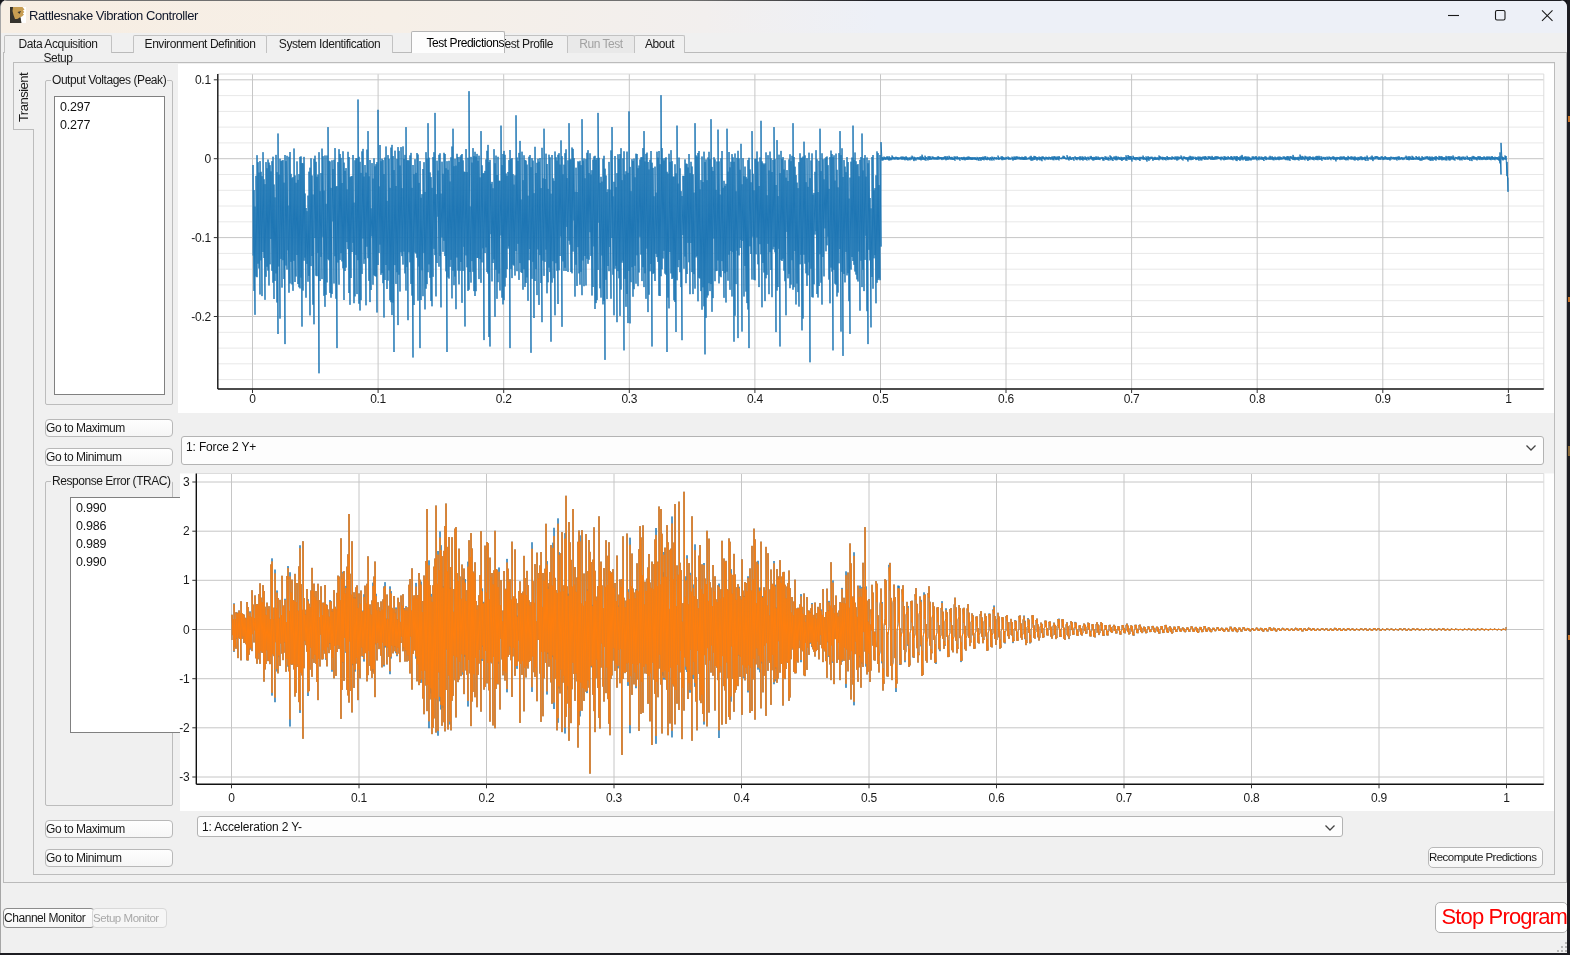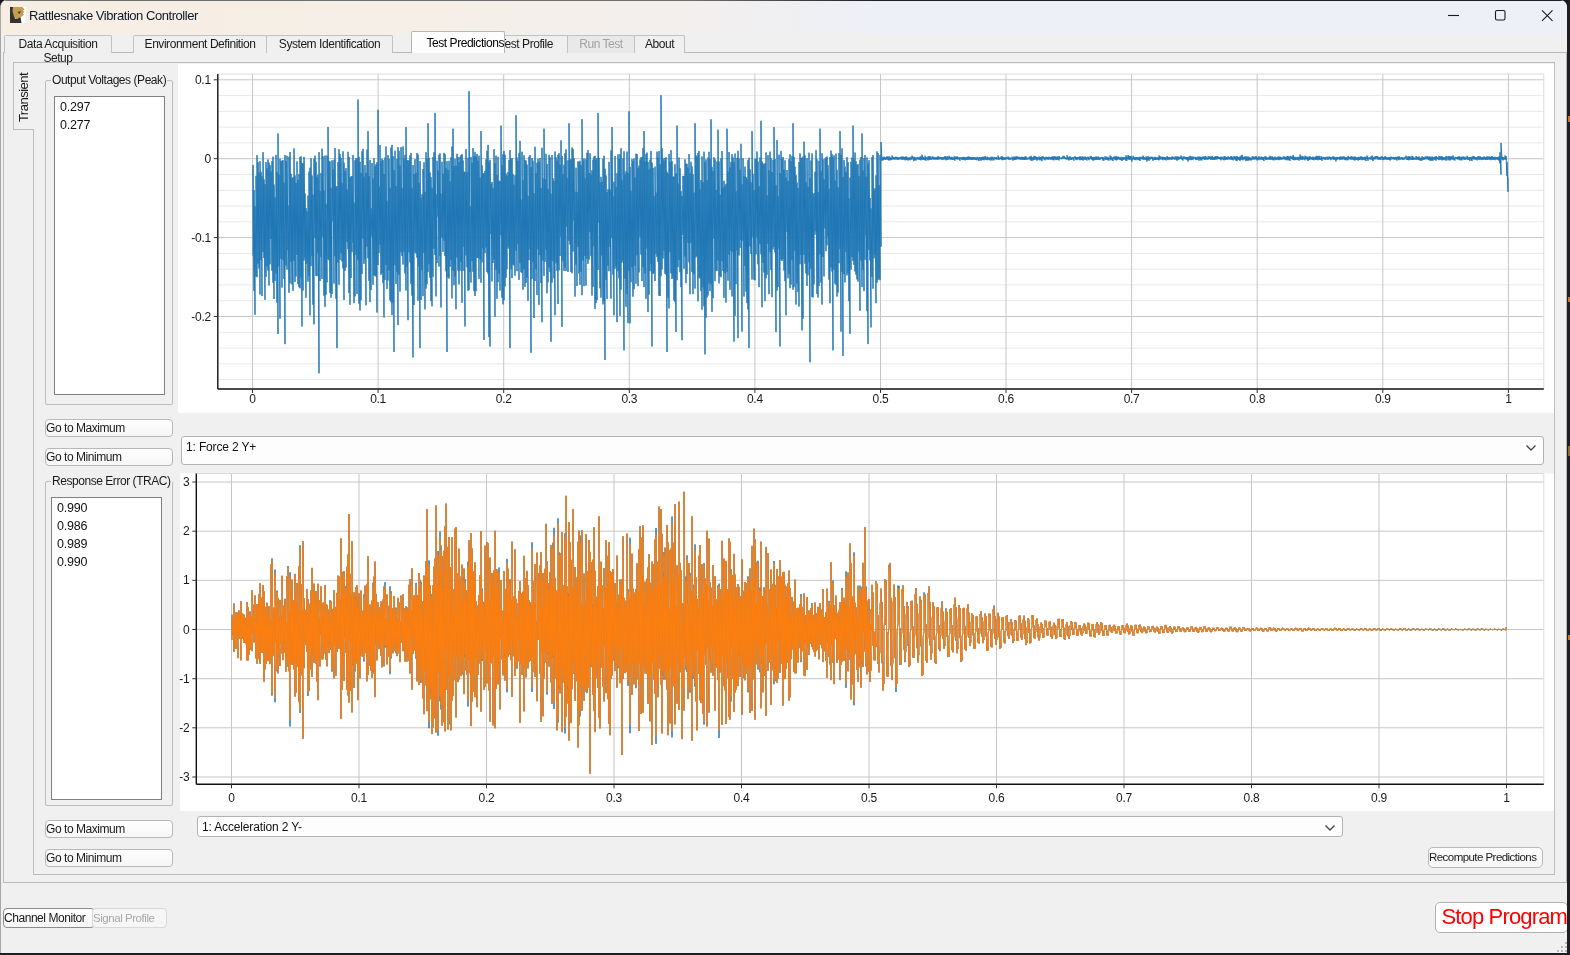--- a/index.html
+++ b/index.html
@@ -59,21 +59,21 @@
       <div>Transient</div>
     </div>
 
   <div class="gb" style="left:44px;top:80px;width:128px;height:325px"></div>
   <div class="gblab" style="left:50px;top:73px">Output Voltages (Peak)</div>
   <div class="lb" style="left:53px;top:96px;width:111px;height:299px">0.297<br>0.277</div>
   <div class="btn" style="left:44px;top:419px;width:128px;height:18px;line-height:16px">Go to Maximum</div>
   <div class="btn" style="left:44px;top:448px;width:128px;height:18px;line-height:16px">Go to Minimum</div>
   <div class="gb" style="left:44px;top:481px;width:128px;height:325px"></div>
   <div class="gblab" style="left:50px;top:474px">Response Error (TRAC)</div>
-  <div class="lb" style="left:50px;top:497px;width:111px;height:303px">0.990<br>0.986<br>0.989<br>0.990</div>
+  <div class="lb" style="left:69px;top:497px;width:111px;height:236px">0.990<br>0.986<br>0.989<br>0.990</div>
   <div class="btn" style="left:44px;top:820px;width:128px;height:18px;line-height:16px">Go to Maximum</div>
   <div class="btn" style="left:44px;top:849px;width:128px;height:18px;line-height:16px">Go to Minimum</div>
 
   <svg width="1376" height="349" style="position:absolute;left:177px;top:64px">
       <rect width="1376" height="349" fill="#ffffff"></rect>
       <line x1="39.8" x2="1365.8" y1="31.6" y2="31.6" stroke="#e8e8e8"></line>
       <line x1="39.8" x2="1365.8" y1="47.4" y2="47.4" stroke="#e8e8e8"></line>
       <line x1="39.8" x2="1365.8" y1="63.1" y2="63.1" stroke="#e8e8e8"></line>
       <line x1="39.8" x2="1365.8" y1="78.9" y2="78.9" stroke="#e8e8e8"></line>
       <line x1="39.8" x2="1365.8" y1="110.5" y2="110.5" stroke="#e8e8e8"></line>
@@ -212,21 +212,21 @@
   <div class="combo" style="left:196px;top:816px;width:1146px;height:21px">
       <span>1: Acceleration 2 Y-</span>
     <svg class="chev" style="right:7px;top:6px" width="10" height="10">
         <path d="M0.5 2.5 L5 7 L9.5 2.5" fill="none" stroke="#444" stroke-width="1.3"></path>
       </svg>
     </div>
   <div class="btn" style="left:1427px;top:847px;width:115px;height:21px;line-height:19px;border-radius:5px;font-size:11.5px;letter-spacing:-0.55px">Recompute Predictions</div>
 
   <div id="statusrow"></div>
   <div class="btn" style="left:2px;top:908px;width:92px;height:20px;line-height:18px;border-color:#8c8c8c">Channel Monitor</div>
-  <div class="btn" style="left:91px;top:908px;width:75px;height:20px;line-height:18px;border-color:#d8d8d8;color:#a8a8a8;background:#f6f6f6;font-size:11.5px">Signal Profile</div>
+  <div class="btn" style="left:91px;top:908px;width:75px;height:20px;line-height:18px;border-color:#d8d8d8;color:#a8a8a8;background:#f6f6f6;font-size:11.5px">Setup Monitor</div>
   <div id="stopbtn">Stop Program</div>
   <svg style="position:absolute;left:1556px;top:942px" width="12" height="11">
     <g fill="#b9b9b9">
         <rect x="8" y="0" width="2" height="2"></rect>
         <rect x="4" y="4" width="2" height="2"></rect>
         <rect x="8" y="4" width="2" height="2"></rect>
         <rect x="0" y="8" width="2" height="2"></rect>
         <rect x="4" y="8" width="2" height="2"></rect>
         <rect x="8" y="8" width="2" height="2"></rect>
       </g>

